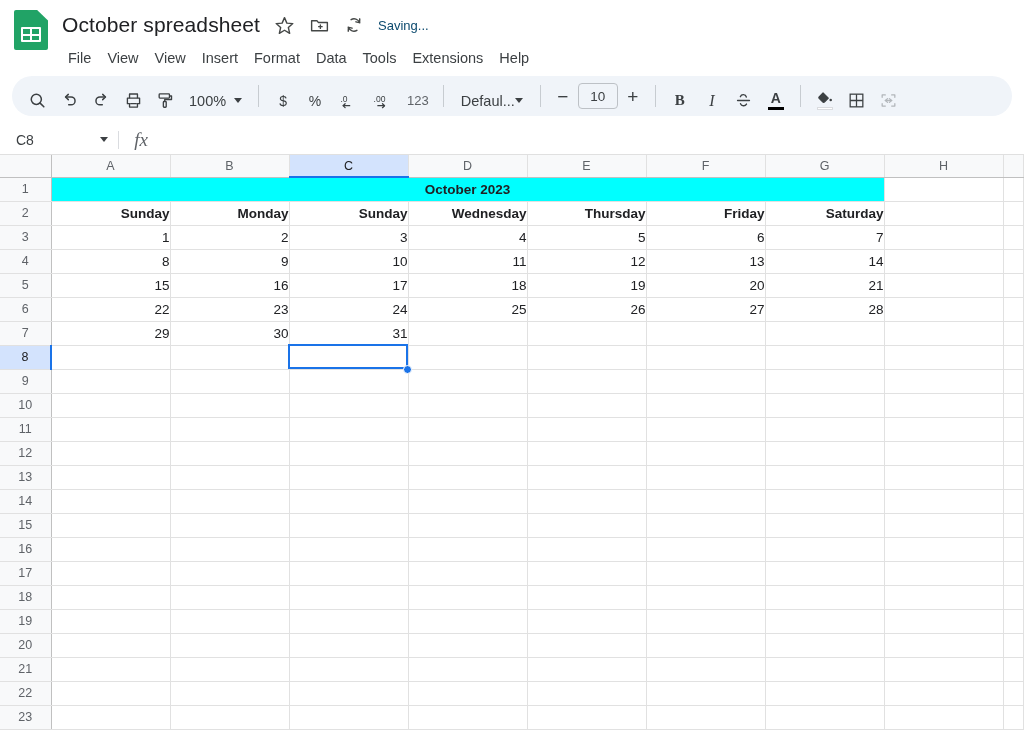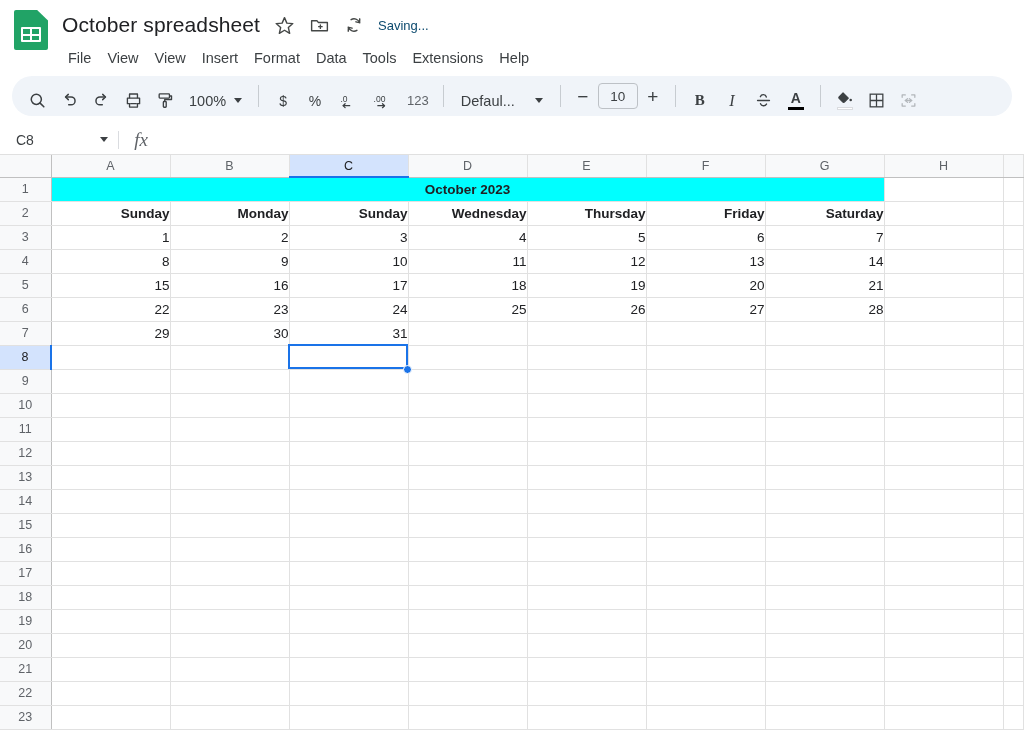--- a/index.html
+++ b/index.html
@@ -46,21 +46,21 @@
     display: flex; align-items: center; padding: 0 10px;
     gap: 2px; overflow: hidden;
   }
   .tb { height: 30px; min-width: 30px; display: flex; align-items: center; justify-content: center;
         border-radius: 6px; cursor: pointer; color: #3c4043; padding: 0 5px; flex: 0 0 auto; margin-top: 9px; }
   .tb.txt { font-size: 14px; }
   .tb-sep { width: 1px; height: 22px; background: #c7ccd1; margin: 0 7px; flex: 0 0 auto; }
   .zoom-box { display:flex; align-items:center; gap:8px; padding:0 7px; }
   .zoom-box .z { font-size: 14.5px; color:#3c4043; }
   .caret { width:0;height:0;border-left:4.5px solid transparent;border-right:4.5px solid transparent;border-top:5px solid #3c4043; }
-  .fontsel { display:flex; align-items:center; gap:20px; padding:0 8px; font-size:14.5px; color:#3c4043; }
+  .fontsel { display:flex; align-items:center; padding:0 8px; font-size:14.5px; color:#3c4043; }
   .sizebox {
     width: 40px; height: 26px; border: 1px solid #bdc1c6; border-radius: 4px;
     display:flex; align-items:center; justify-content:center; font-size:13.5px; color:#3c4043;
     background: #f0f4f9;
   }
   .step { font-size: 19px; color:#3c4043; width: 26px; text-align:center; cursor:pointer; line-height:1; }
   .b-b { font-weight: bold; font-size: 15px; font-family:"Liberation Serif", serif; }
   .b-i { font-style: italic; font-size: 16px; font-family:"Liberation Serif", serif; }
   .tcolor { display:flex; flex-direction:column; align-items:center; justify-content:center; line-height:1; }
   .tcolor .letter { font-size: 14px; font-weight: 600; }

